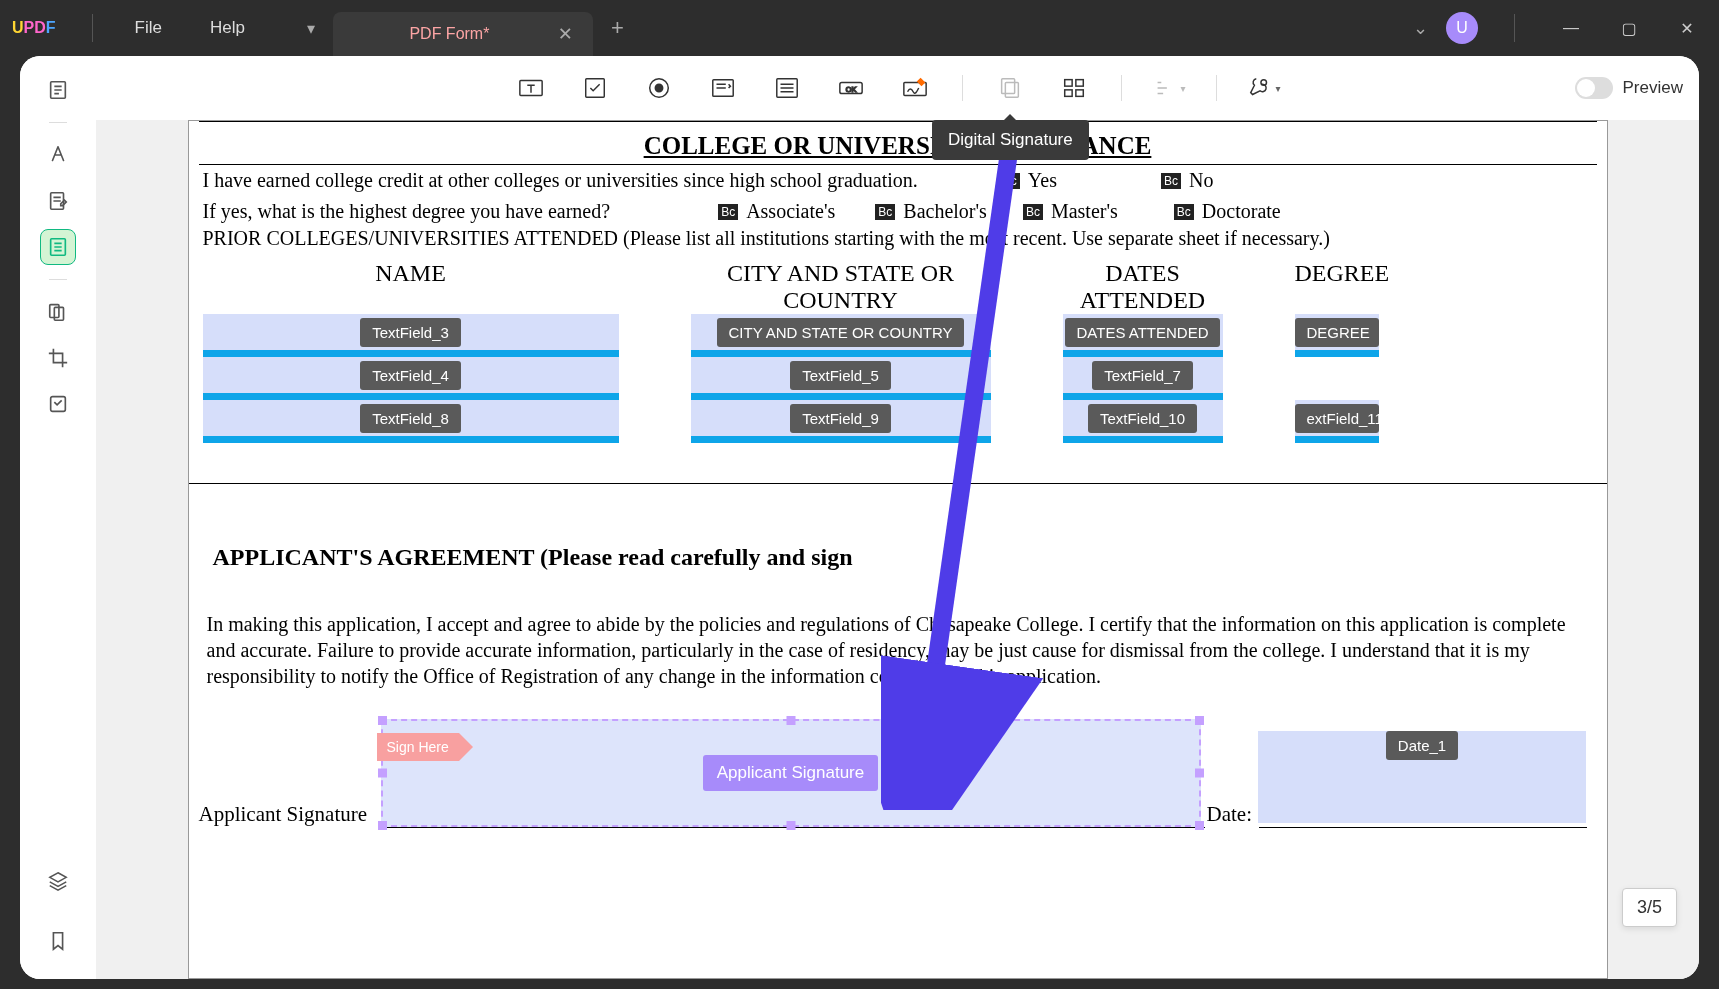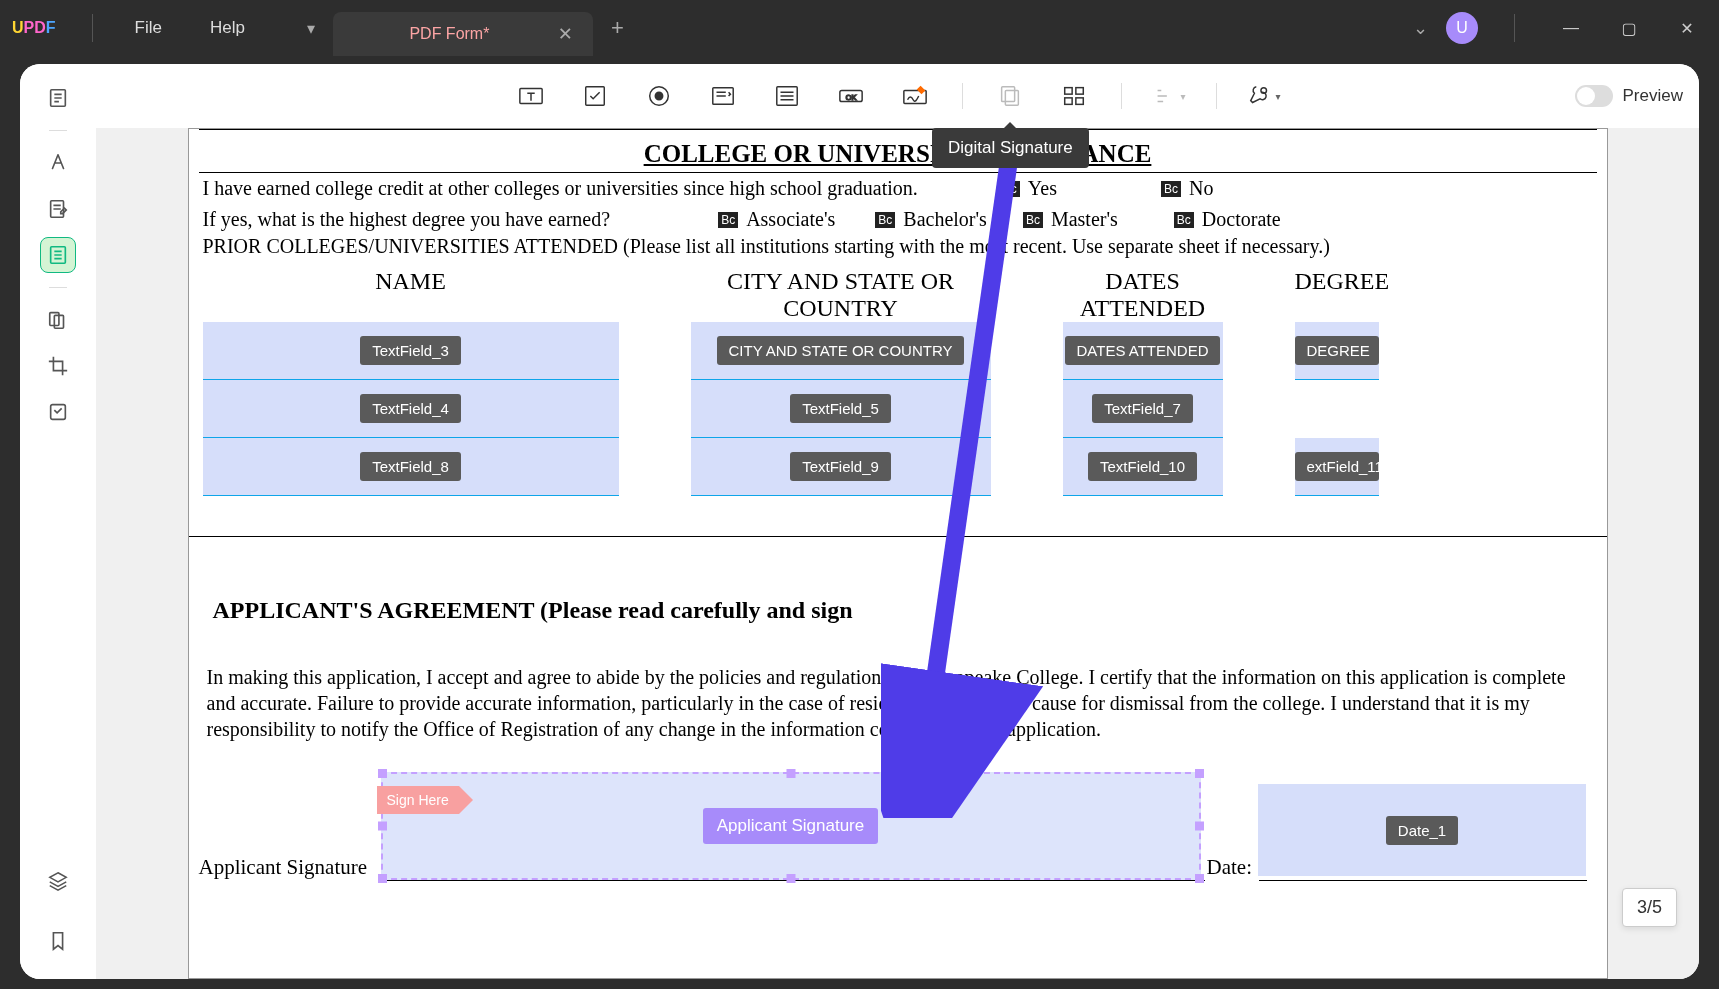--- a/index.html
+++ b/index.html
@@ -19,21 +19,21 @@
 .doc-tab { background: #3a3a3a; border-radius: 8px 8px 0 0; display: flex; align-items: center; padding: 0 20px; min-width: 260px; position: relative; margin-top: 12px; height: 44px; }
 .doc-tab-name { color: #fca5a5; font-size: 16px; flex: 1; text-align: center; }
 .tab-close { color: #aaa; font-size: 18px; margin-left: 12px; cursor: pointer; }
 .tab-add { color: #aaa; font-size: 22px; padding: 0 18px; cursor: pointer; align-self: center; }
 .titlebar-right { margin-left: auto; display: flex; align-items: center; gap: 18px; }
 .avatar { width: 32px; height: 32px; border-radius: 50%; background: #a78bfa; color: #fff; display: flex; align-items: center; justify-content: center; font-weight: 500; }
 .winbtn { width: 40px; height: 40px; display: flex; align-items: center; justify-content: center; color: #ccc; cursor: pointer; font-size: 16px; }
 .chev-down { color: #aaa; font-size: 18px; }
 
 
-.main-container { position: absolute; top: 56px; left: 20px; right: 20px; bottom: 10px; background: #fff; border-radius: 20px; display: flex; overflow: hidden; margin-top: 8px; }
+.main-container { position: absolute; top: 56px; left: 20px; right: 20px; bottom: 10px; background: #fff; border-radius: 20px; display: flex; overflow: hidden; }
 
 
 .sidebar { width: 76px; background: #fff; display: flex; flex-direction: column; align-items: center; padding-top: 16px; gap: 10px; border-right: 1px solid transparent; }
 .side-icon { width: 36px; height: 36px; display: flex; align-items: center; justify-content: center; border-radius: 8px; cursor: pointer; color: #555; }
 .side-icon.active { background: #d4f4d4; color: #10b981; border: 1.5px solid #10b981; }
 .side-sep { width: 18px; height: 1px; background: #ddd; margin: 4px 0; }
 .side-icon svg { width: 22px; height: 22px; }
 .sidebar-bottom { margin-top: auto; margin-bottom: 20px; display: flex; flex-direction: column; align-items: center; gap: 24px; }
 
 
@@ -84,34 +84,34 @@
 .h-n { top: -5px; left: 50%; transform: translateX(-50%); }
 .h-ne { top: -5px; right: -5px; }
 .h-w { top: 50%; left: -5px; transform: translateY(-50%); }
 .h-e { top: 50%; right: -5px; transform: translateY(-50%); }
 .h-sw { bottom: -5px; left: -5px; }
 .h-s { bottom: -5px; left: 50%; transform: translateX(-50%); }
 .h-se { bottom: -5px; right: -5px; }
 
 .sign-here { position: absolute; left: -6px; top: 12px; background: #f8a0a0; color: #fff; font-size: 14px; padding: 6px 10px; font-family: -apple-system, sans-serif; }
 .sign-here::after { content: ""; position: absolute; right: -14px; top: 0; border-top: 14px solid transparent; border-bottom: 14px solid transparent; border-left: 14px solid #f8a0a0; height: 0; }
-.date-field { width: 328px; height: 92px; background: #d6defa; display: flex; align-items: center; justify-content: center; margin-left: 44px; margin-bottom: 4px; }
+.date-field { width: 328px; height: 92px; background: #d6defa; display: flex; align-items: flex-start; justify-content: center; margin-left: 44px; margin-bottom: 4px; }
 .date-field-label { background: #5a5a5a; color: #fff; padding: 6px 12px; border-radius: 3px; font-size: 15px; font-family: -apple-system, sans-serif; }
 
 
 .arrow { position: absolute; pointer-events: none; z-index: 50; }
 
 
 .page-indicator { position: absolute; bottom: 52px; right: 22px; background: #fff; border: 1px solid #ccc; border-radius: 4px; padding: 8px 14px; font-size: 18px; color: #333; box-shadow: 0 2px 6px rgba(0,0,0,0.1); font-family: -apple-system, sans-serif; }
 
 
 .trow { display: grid; grid-template-columns: 416px 300px 160px 84px; column-gap: 72px; margin-left: 0; }
 .thead { display: grid; grid-template-columns: 416px 300px 160px 84px; column-gap: 72px; font-size: 24px; }
 .thead > div { text-align: center; }
-.tcell { background: #d6defa; border-bottom: 1px solid #0ea5e9; height: 58px; display: flex; align-items: center; justify-content: center; }
+.tcell { background: #d6defa; border-bottom: 7px solid #0ea5e9; height: 43px; display: flex; align-items: center; justify-content: center; }
 .tcell .field-label { max-width: 100%; overflow: hidden; }
 </style>
 </head>
 <body>
 
 <div class="titlebar">
   <div class="logo"><span class="u">U</span><span class="p">P</span><span class="d">D</span><span class="f">F</span></div>
   <div class="vdiv"></div>
   <div class="menu-item">File</div>
   <div class="menu-item">Help</div>

